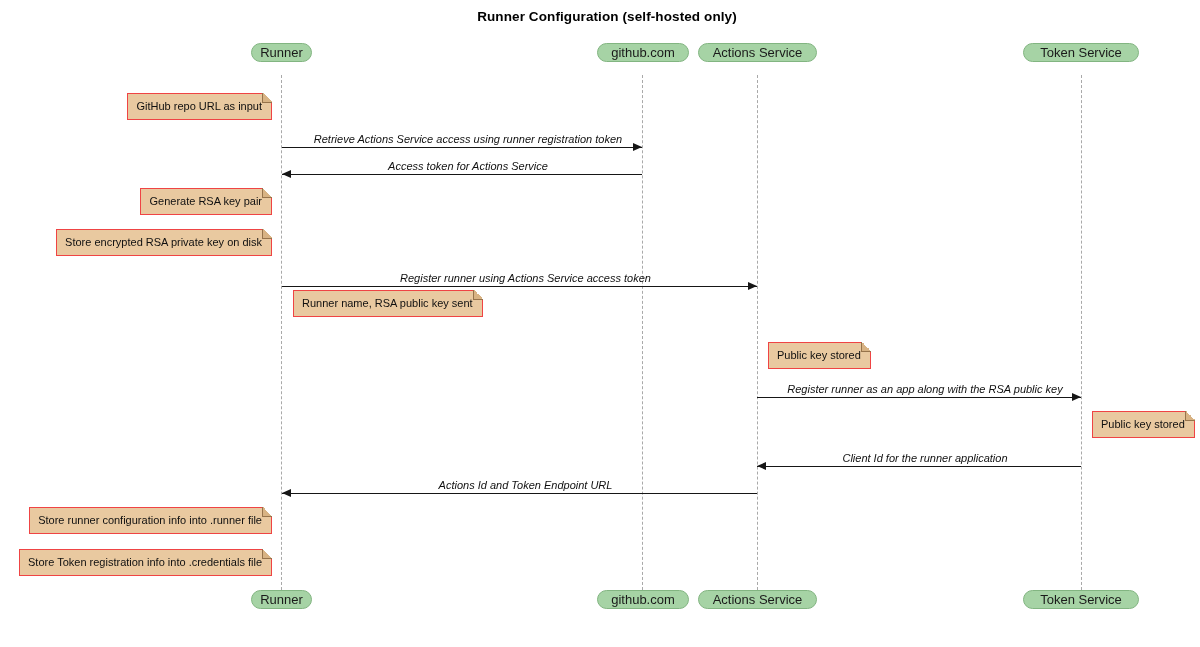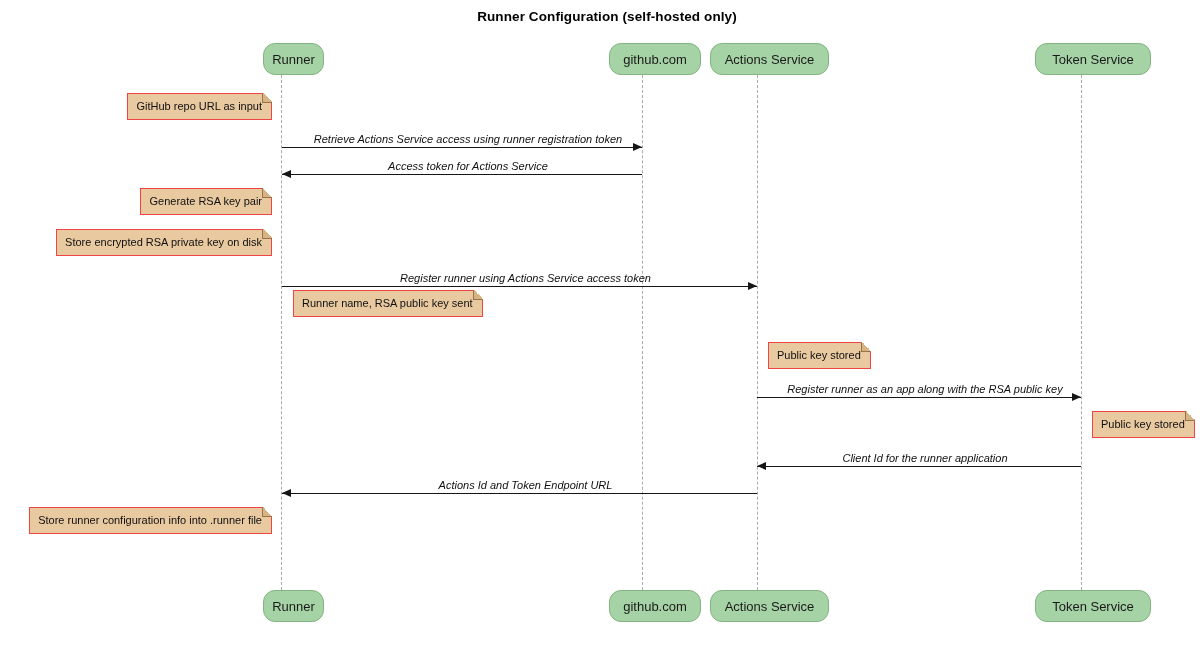--- a/index.html
+++ b/index.html
@@ -11,24 +11,24 @@
   }
   .title {
     position:absolute; top:9px; left:0; width:1214px; text-align:center;
     font-size:13.5px; font-weight:bold; color:#000000; letter-spacing:0.1px;
   }
   .lifeline {
     position:absolute; top:75px; height:515px; width:0;
     border-left:1px dashed #a9a9a9;
   }
   .participant {
-    position:absolute; height:32px; box-sizing:border-box;
+    position:absolute; height:19px; box-sizing:border-box;
     background:#a6d3a5; border:1.5px solid #82b581; border-radius:12px;
     display:flex; align-items:center; justify-content:center;
-    font-size:13px; color:#1a1a1a; white-space:nowrap;margin-left:12px;
+    font-size:13px; color:#1a1a1a; white-space:nowrap;
   }
   .note {
     position:absolute; box-sizing:border-box; height:27px;
     background:#e9c9a0; border:1px solid #ef4444;
     font-size:11px; color:#101010; line-height:15px;
     padding:5px 9px 5px 8px; white-space:nowrap;
   }
   .note .fold {
     position:absolute; top:-1px; right:-1px; width:10px; height:10px;
     box-sizing:border-box;
@@ -139,14 +139,18 @@
   <div class="note" style="left:1092px; top:411px;">
     <span>Public key stored</span>
     <span class="fold"></span>
   </div>
 
   <div class="note" style="right:928px; top:507px;">
     <span>Store runner configuration info into .runner file</span>
     <span class="fold"></span>
   </div>
 
+  <div class="note" style="right:928px; top:549px;">
+    <span>Store Token registration info into .credentials file</span>
+    <span class="fold"></span>
+  </div>
 
 </div>
 
 </body></html>

